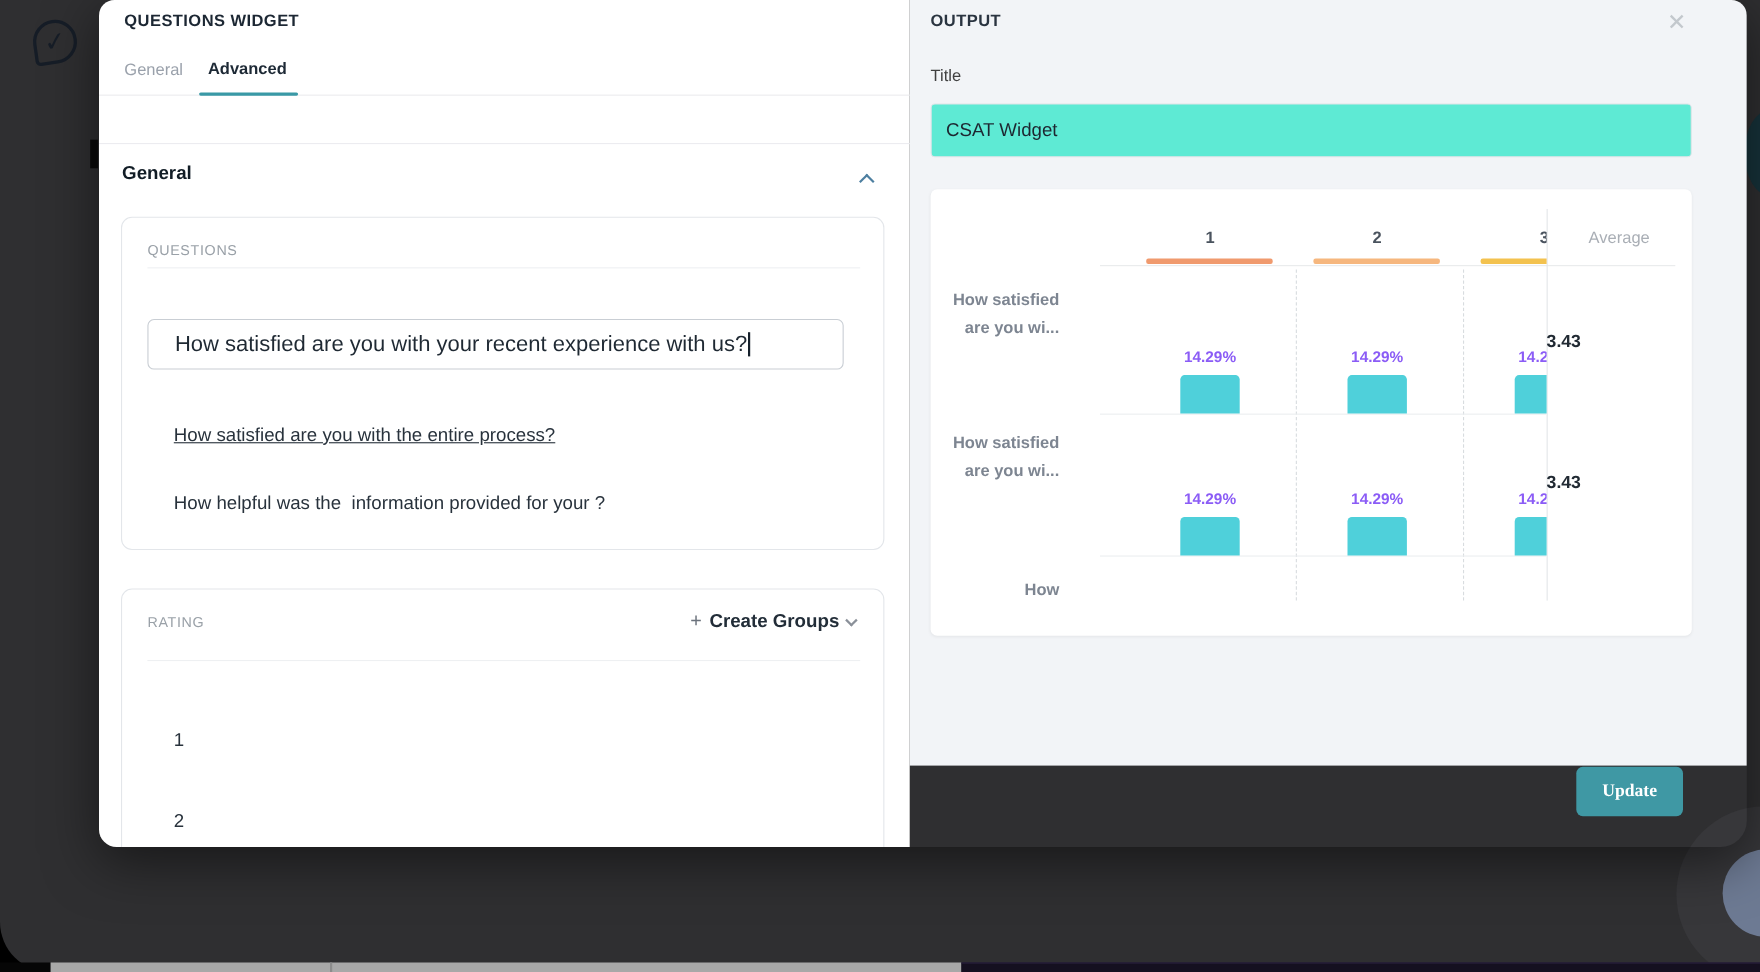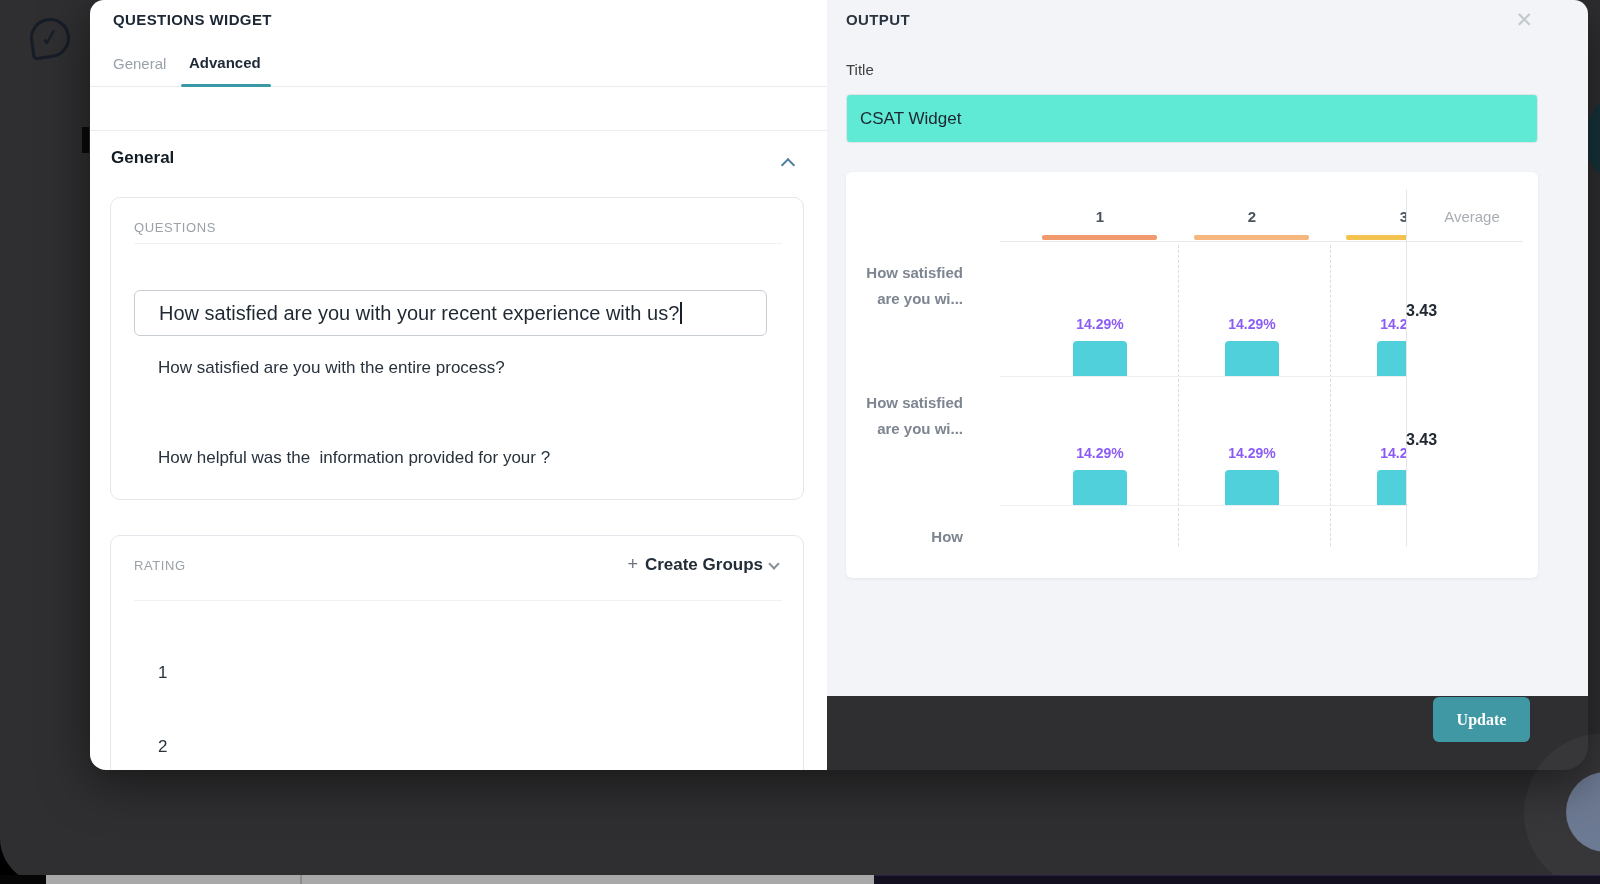--- a/index.html
+++ b/index.html
@@ -56,21 +56,21 @@
   .card-divider { position:absolute; left:23px; width:648px; height:1px; background:#eef0f2; }
   .q-divider { top:45px; }
   .r-divider { top:64px; }
 
   .fake-input { position:absolute; left:23px; top:92px; width:633px; height:46px;
     border:1px solid #c9ced4; border-radius:6px; background:#fff;
     display:flex; align-items:center; padding-left:24px; cursor:text; }
   .fake-input span { font-size:20px; color:#1f2933; white-space:pre-wrap; }
   .caret { display:inline-block; width:2px; height:22px; background:#15202b; margin-left:1px; }
   .q-item { position:absolute; left:47px; font-size:17px; color:#28323c; white-space:pre-wrap; cursor:pointer; }
-  .q-item2 { top:160px; }
+  .q-item2 { top:188px;text-decoration:underline; }
   .q-item3 { top:250px; }
 
   .create-groups { position:absolute; right:23px; top:18px; display:flex; align-items:center; gap:7px; cursor:pointer; }
   .cg-plus { font-size:18px; color:#6b727c; }
   .cg-label { font-size:17px; font-weight:600; color:#222d38; }
   .chev-down { width:10px; height:10px; position:relative; top:-2px; }
   .chev-down:before { content:""; position:absolute; left:0; top:2px; width:6px; height:6px;
     border-right:2px solid #8a9099; border-bottom:2px solid #8a9099; transform:rotate(45deg); }
   .rating-item { position:absolute; left:47px; font-size:17px; color:#28323c; cursor:pointer; }
   .rating-1 { top:127px; }

